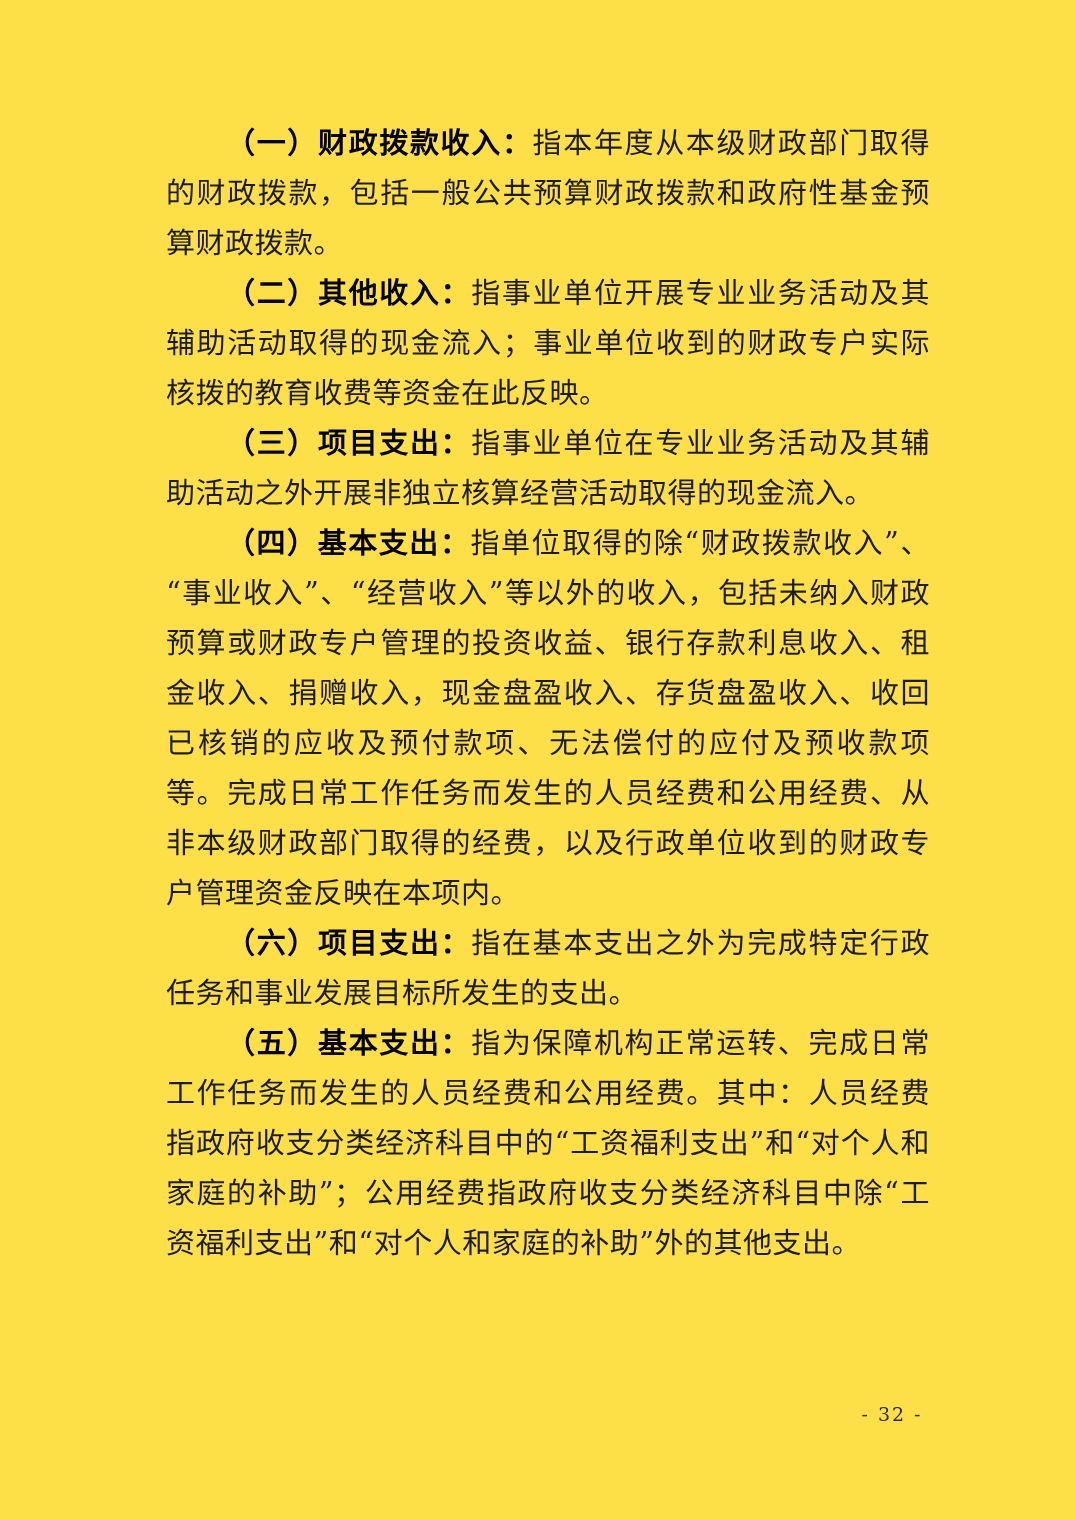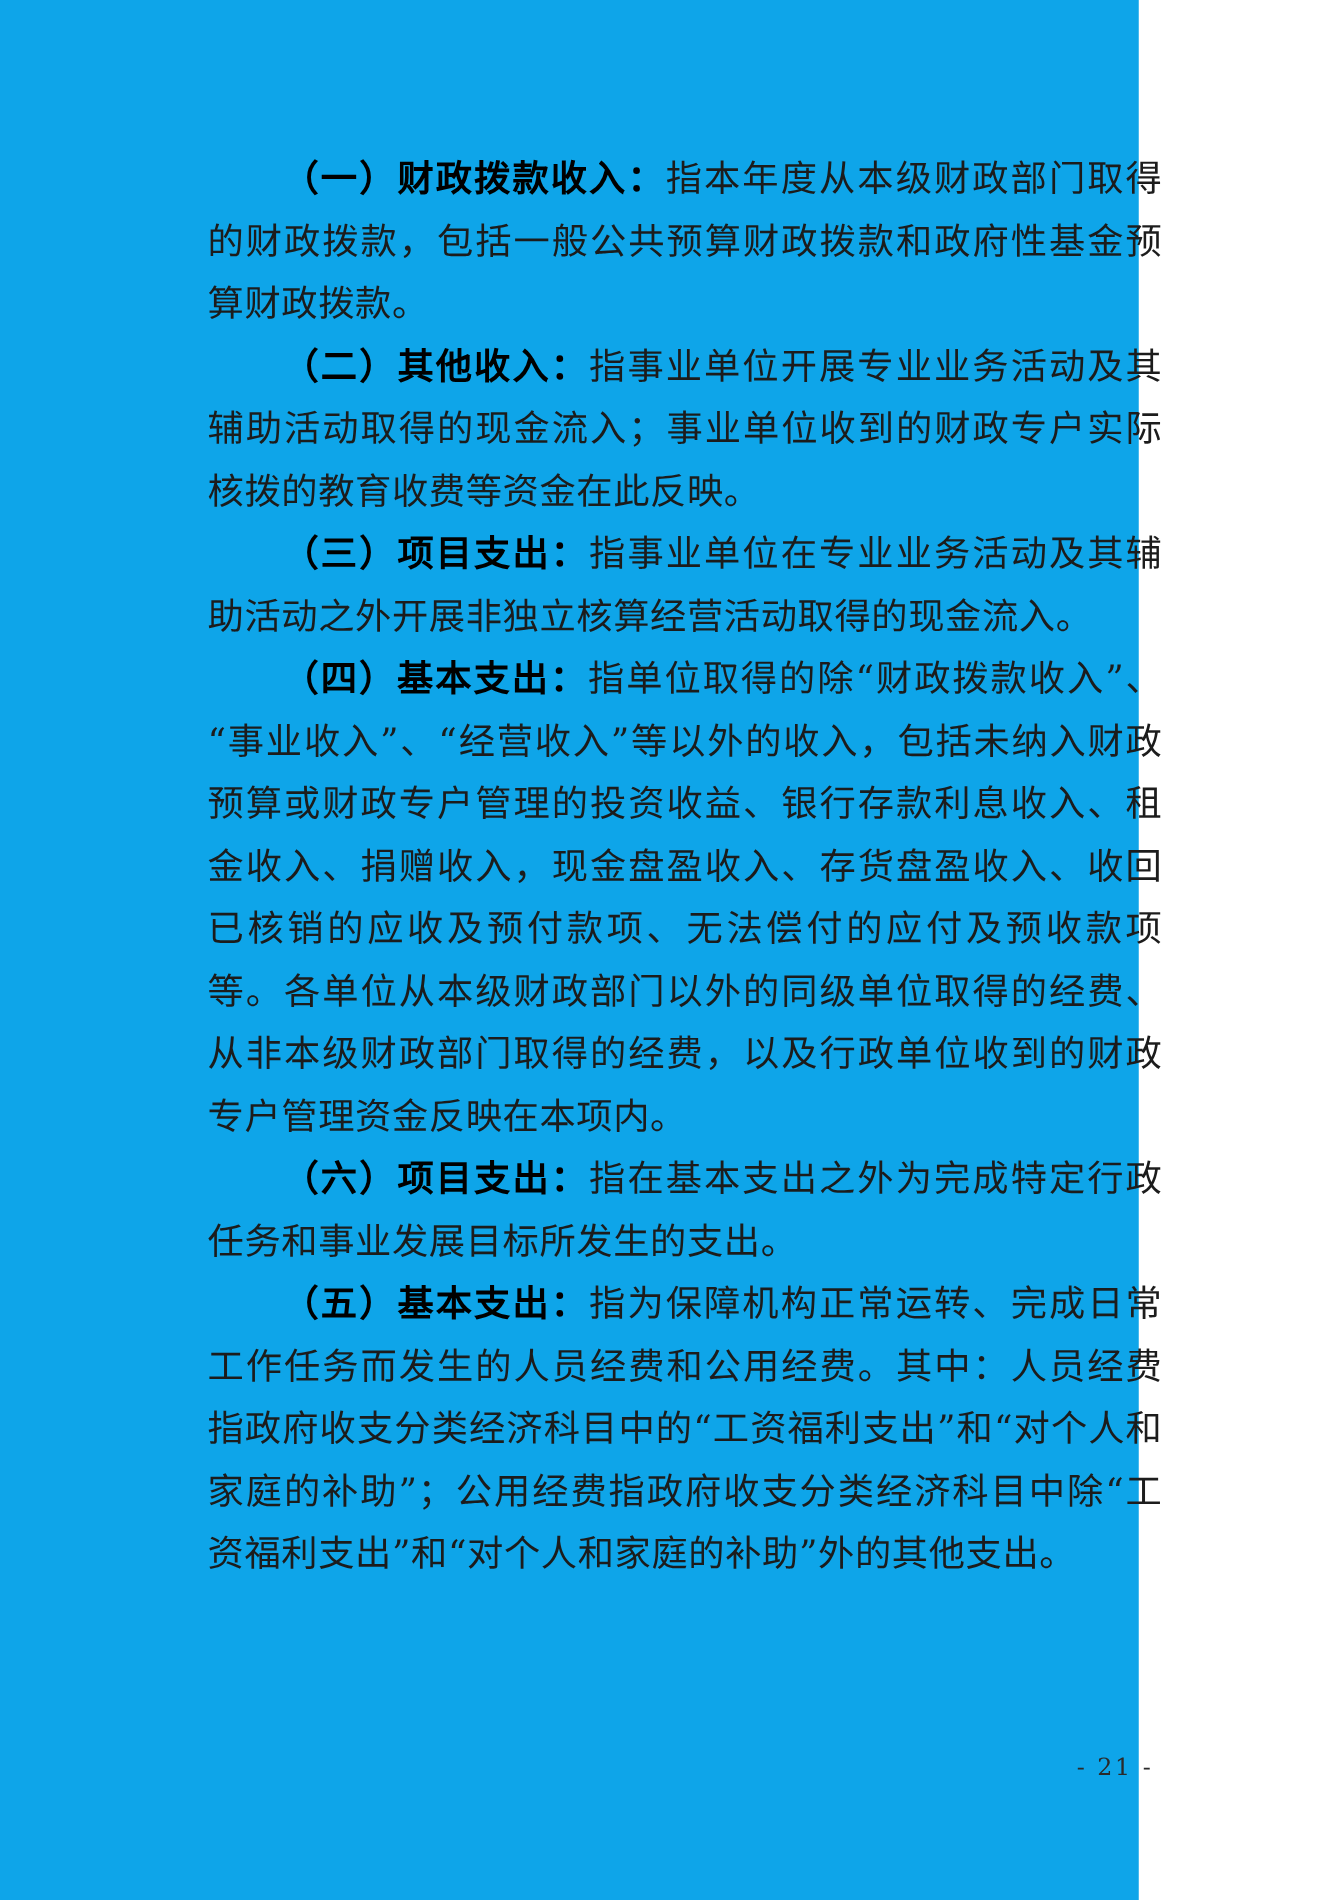--- a/index.html
+++ b/index.html
@@ -12,23 +12,23 @@
     height: 1520px;
     position: relative;
     font-family: "DejaVu Serif", "Liberation Serif", serif;
     color: #1c1c1c;
     overflow: hidden;
   }
   .page {
     position: absolute;
     left: 0;
     top: 0;
-    width: 911px;
+    width: 1075px;
     height: 1520px;
-    background: #0ea5e9;
+    background: #fde047;
   }
   .content {
     position: absolute;
     left: 166px;
     top: 118px;
     width: 764px;
   }
   .para {
     margin: 0;
     font-size: 29px;
@@ -60,22 +60,22 @@
 
 <div class="page">
   <div class="content">
 
     <p class="para"><span class="para-heading">（一）财政拨款收入：</span><span>指本年度从本级财政部门取得的财政拨款，包括一般公共预算财政拨款和政府性基金预算财政拨款。</span></p>
 
     <p class="para"><span class="para-heading">（二）其他收入：</span><span>指事业单位开展专业业务活动及其辅助活动取得的现金流入；事业单位收到的财政专户实际核拨的教育收费等资金在此反映。</span></p>
 
     <p class="para"><span class="para-heading">（三）项目支出：</span><span>指事业单位在专业业务活动及其辅助活动之外开展非独立核算经营活动取得的现金流入。</span></p>
 
-    <p class="para"><span class="para-heading">（四）基本支出：</span><span>指单位取得的除“财政拨款收入”、“事业收入”、“经营收入”等以外的收入，包括未纳入财政预算或财政专户管理的投资收益、银行存款利息收入、租金收入、捐赠收入，现金盘盈收入、存货盘盈收入、收回已核销的应收及预付款项、无法偿付的应付及预收款项等。各单位从本级财政部门以外的同级单位取得的经费、从非本级财政部门取得的经费，以及行政单位收到的财政专户管理资金反映在本项内。</span></p>
+    <p class="para"><span class="para-heading">（四）基本支出：</span><span>指单位取得的除“财政拨款收入”、“事业收入”、“经营收入”等以外的收入，包括未纳入财政预算或财政专户管理的投资收益、银行存款利息收入、租金收入、捐赠收入，现金盘盈收入、存货盘盈收入、收回已核销的应收及预付款项、无法偿付的应付及预收款项等。完成日常工作任务而发生的人员经费和公用经费、从非本级财政部门取得的经费，以及行政单位收到的财政专户管理资金反映在本项内。</span></p>
 
     <p class="para"><span class="para-heading">（六）项目支出：</span><span>指在基本支出之外为完成特定行政任务和事业发展目标所发生的支出。</span></p>
 
     <p class="para"><span class="para-heading">（五）基本支出：</span><span>指为保障机构正常运转、完成日常工作任务而发生的人员经费和公用经费。其中：人员经费指政府收支分类经济科目中的“工资福利支出”和“对个人和家庭的补助”；公用经费指政府收支分类经济科目中除“工资福利支出”和“对个人和家庭的补助”外的其他支出。</span></p>
 
   </div>
 
-  <div class="page-number">- 21 -</div>
+  <div class="page-number">- 32 -</div>
 </div>
 
 </body></html>

